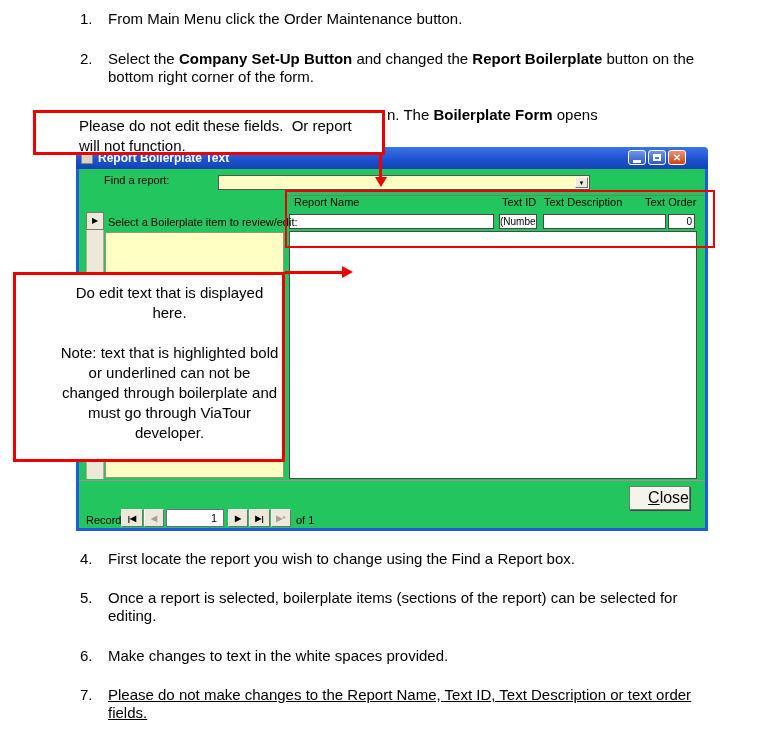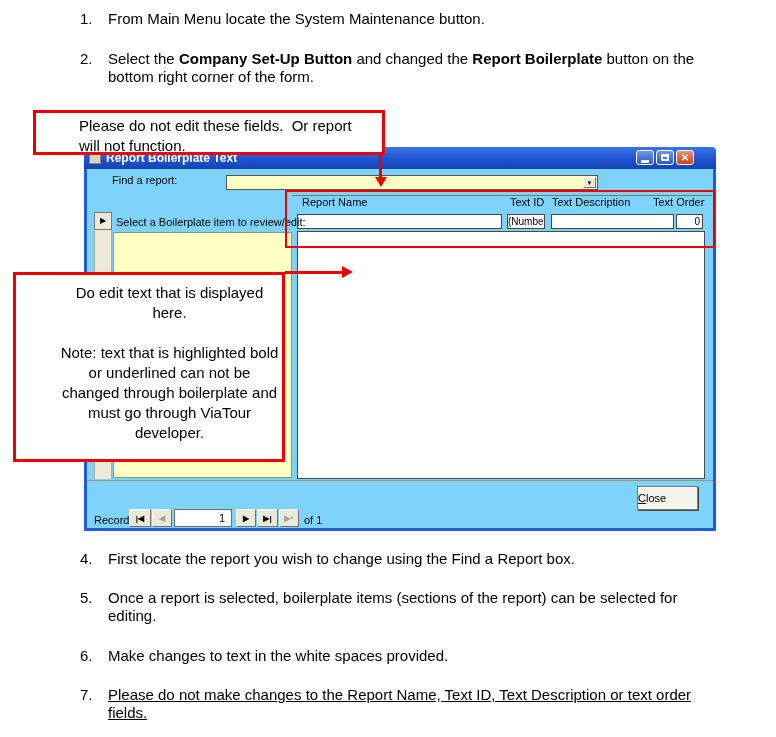--- a/index.html
+++ b/index.html
@@ -31,22 +31,22 @@
   #arrow-right-line { left:285px; top:271px; width:58px; height:3px; background:#ee0000; }
   #arrow-right-head { left:342px; top:266px; width:0; height:0;
      border-top:6px solid transparent; border-bottom:6px solid transparent;
      border-left:11px solid #ee0000; }
 
   
   #fields-highlight { position:absolute; left:285px; top:190px; width:430px; height:58px;
      border:2px solid #ee0000; z-index:4; }
 
   
-  #win { position:absolute; left:84px; top:150px; width:632px; height:381px; z-index:1;
-         border:3px solid #1e5cd8; border-top:none; background:#7dd3fc; }
+  #win { position:absolute; left:76px; top:150px; width:632px; height:381px; z-index:1;
+         border:3px solid #1e5cd8; border-top:none; background:#22c55e; }
   #titlebar { position:absolute; left:-3px; top:-3px; width:632px; height:22px;
      background:linear-gradient(180deg,#3a74e8 0%,#1c50cc 60%,#1444b4 100%);
      border-radius:4px 4px 0 0; display:flex; align-items:center; }
   #win-icon { width:12px; height:12px; margin-left:5px; background:#d8d4c0;
      border:1px solid #888; box-shadow:inset 0 2px 0 #5b7fd8; }
   #win-title { color:#fff; font-weight:bold; font-size:12px; margin-left:5px; white-space:nowrap; }
   .tb-btns { position:absolute; right:22px; top:3px; display:flex; gap:2px; }
   .tb-btn { width:18px; height:15px; border:1px solid #fff; border-radius:3px;
      background:linear-gradient(180deg,#6f96ea,#3059c8); color:#fff; font-size:9px;
      display:flex; align-items:center; justify-content:center; }
@@ -80,21 +80,21 @@
      background:#ece9d8; border-left:1px solid #b0ad9a; border-right:1px solid #b0ad9a; }
   #row-selector { position:absolute; left:7px; top:62px; width:18px; height:18px;
      background:#ece9d8; border:1px solid #7a7a72; font-size:8px; text-align:center;
      line-height:16px; }
 
   #footer-line { position:absolute; left:0px; top:330px; width:626px;
      border-top:1px solid #9a978a; }
 
   #close-btn { position:absolute; left:550px; top:336px; width:61px; height:24px;
      background:#f4f3ec; border:1px solid #777; box-shadow:1px 1px 0 #444;
-     font-size:11px; text-align:left; line-height:22px; }
+     font-size:16px; text-align:right; line-height:22px; }
 
   .nav-btn { position:absolute; top:359px; height:18px; background:#ece9d8;
      border:1px solid; border-color:#fff #707070 #707070 #fff; font-size:8px;
      font-weight:bold; display:flex; align-items:center; justify-content:center; }
   .nav-btn.grey { color:#a4a196; }
   #rec-first { left:42px; width:22px; }
   #rec-prev  { left:65px; width:20px; }
   #rec-value { position:absolute; left:87px; top:359px; width:58px; height:18px;
      background:#fff; border:1px solid #707070; font-size:11px; text-align:right;
      padding:2px 6px 0 0; }
@@ -102,31 +102,32 @@
   #rec-last  { left:170px; width:21px; }
   #rec-new   { left:192px; width:20px; }
 </style>
 </head>
 <body>
 
 <div class="page">
 
   <div class="step" style="top:10px">
     <span class="n">1.</span>
-    <span class="t">From Main Menu locate the System Maintenance button.</span>
+    <span class="t">From Main Menu click the Order Maintenance button.</span>
   </div>
 
   <div class="step" style="top:50px">
     <span class="n">2.</span>
     <span class="t"><span>Select the </span><span class="b">Company Set-Up Button</span><span> and changed the </span><span class="b">Report Boilerplate</span><span> button on the</span></span>
   </div>
   <div class="step" style="top:68px">
     <span class="t">bottom right corner of the form.</span>
   </div>
 
+  <div class="frag" style="left:387px; top:106px"><span>n. The </span><span class="b">Boilerplate Form</span><span> opens</span></div>
 
   <div id="win">
     <div id="titlebar">
       <div id="win-icon"></div>
       <div id="win-title">Report Boilerplate Text</div>
       <div class="tb-btns">
         <div class="tb-btn">
             <span class="minbar"></span>
           </div>
         <div class="tb-btn">

